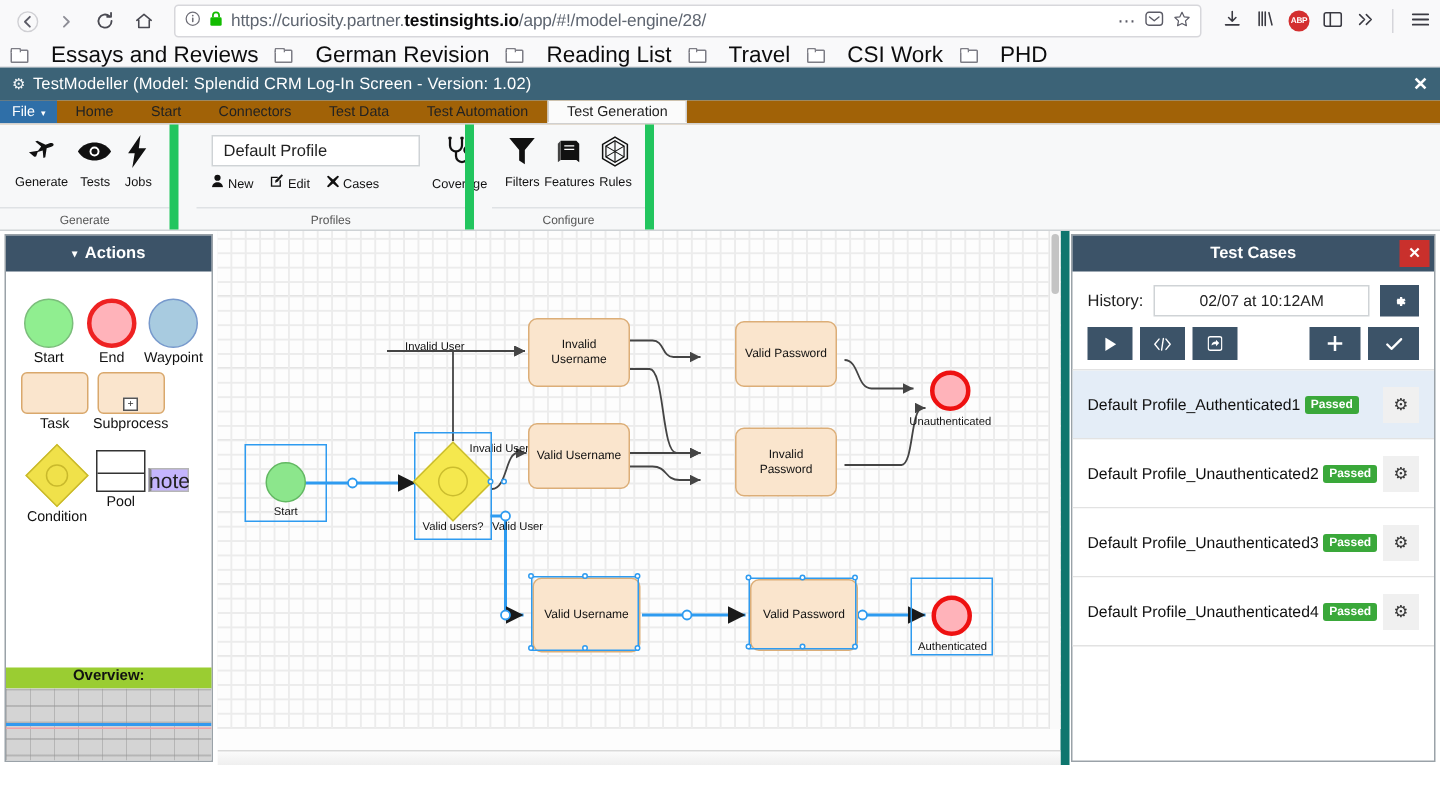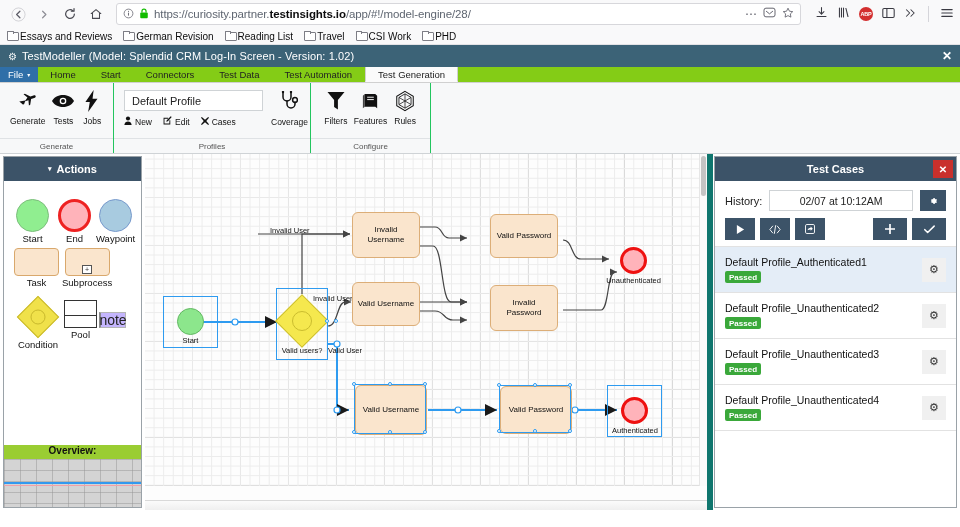--- a/index.html
+++ b/index.html
@@ -41,21 +41,21 @@
   .abp {
     width: 14px; height: 14px; border-radius: 50%; background: #d32f2f;
     color: #fff; font-size: 5.5px; font-weight: bold; display: flex;
     align-items: center; justify-content: center; letter-spacing: -0.2px;
   }
   .bookmarks-bar {
     position: absolute; left: 0; top: 28px; width: 960px; height: 17px;
     background: #f9f9fa; display: flex; align-items: center;
     padding: 0 7px; gap: 11px; border-bottom: 1px solid #e3e3e6;
   }
-  .bm { display: flex; gap: 3px; font-size: 10px; color: #0c0c0d; white-space: nowrap; }
+  .bm { display: flex; align-items: center; gap: 17px; font-size: 15px; color: #0c0c0d; white-space: nowrap; }
   .folder-ic { width: 10px; height: 8px; position: relative; flex: 0 0 auto; }
   .folder-ic::before {
     content: ''; position: absolute; left: 0; top: 1px; width: 10px; height: 7px;
     border: 1px solid #7d7d85; border-radius: 1px; background: #fff;
   }
   .folder-ic::after {
     content: ''; position: absolute; left: 0; top: 0px; width: 4.5px; height: 2px;
     border: 1px solid #7d7d85; border-bottom: none; border-radius: 1px 1px 0 0; background: #fff;
   }
 
@@ -65,21 +65,21 @@
     background: #3c6377; color: #fff; display: flex; align-items: center;
     padding: 0 8px; font-size: 11px;
   }
   .app-title .gear-small { margin-right: 5px; font-size: 10px; opacity: .95; }
   .app-title .title-txt { font-weight: normal; letter-spacing: .1px; }
   .app-title .close-x { margin-left: auto; font-size: 12px; font-weight: bold; cursor: pointer; }
 
   
   .menu-row {
     position: absolute; left: 0; top: 67px; width: 960px; height: 16px;
-    background: #84cc16; display: flex; align-items: stretch;
+    background: #a16207; display: flex; align-items: stretch;
     border-bottom: 1px solid #d0d0d0; font-size: 9.5px;
   }
   .menu-file {
     background: #2f6fa8; color: #fff; display: flex; align-items: center;
     padding: 0 8px; gap: 4px; font-size: 9.5px;
   }
   .menu-file .caret { font-size: 6px; }
   .menu-tab {
     display: flex; align-items: center; padding: 0 12px; color: #222;
     border-right: 1px solid transparent;
@@ -95,21 +95,21 @@
     position: absolute; left: 0; top: 83px; width: 960px; height: 71px;
     background: #f7f8f9; border-bottom: 1px solid #cfd3d6;
     display: flex; align-items: stretch;
   }
   .rgroup { display: flex; flex-direction: column; position: relative; }
   .rgroup-body { flex: 1; display: flex; align-items: flex-start; padding: 5px 10px 0 10px; gap: 10px; }
   .rgroup-title {
     height: 15px; text-align: center; font-size: 8px; color: #555;
     border-top: 1px solid #dfe2e5; display: flex; align-items: center; justify-content: center;
   }
-  .rgroup + .rgroup { border-left: 1px solid #22c55e; }
+  .rgroup + .rgroup { border-left: 6px solid #22c55e; padding-left: 12px; }
   .ritem {
     display: flex; flex-direction: column; align-items: center; gap: 2px;
     width: 38px; cursor: pointer;
   }
   .ritem .glyph { height: 26px; display: flex; align-items: center; justify-content: center; color: #111; }
   .ritem .rlabel { font-size: 8.5px; color: #111; white-space: nowrap; }
   .profile-col { display: flex; flex-direction: column; gap: 5px; padding-top: 3px; }
   .profile-input {
     width: 139px; height: 21px; background: #fff; border: 1px solid #cfd3d6;
     font-size: 11px; color: #222; display: flex; align-items: center; padding: 0 7px;
@@ -259,21 +259,21 @@
   }
   .tc-btn-row { display: flex; align-items: center; gap: 5px; margin-top: 7px; }
   .tc-btn-row .spacer { flex: 1; }
   .tc-btn-row .btn-dark { height: 22px; min-width: 30px; }
   .tc-list { flex: 1; overflow: hidden; border-top: 1px solid #e2e2e2; }
   .tc-item {
     height: 46px; border-bottom: 1px solid #e2e2e2; display: flex;
     align-items: center; padding: 0 10px; cursor: pointer; background: #fff;
   }
   .tc-item.selected { background: #e4edf7; }
-  .tc-item-main { flex: 1; display: flex; flex-direction: column; gap: 3px; }
+  .tc-item-main { flex: 1; display: flex; flex-direction: row; gap: 3px; }
   .tc-name { font-size: 10.5px; color: #111; }
   .tc-badge {
     align-self: flex-start; background: #3aa83a; color: #fff; font-size: 8px;
     font-weight: bold; padding: 1.5px 4px; border-radius: 2px;
   }
   .tc-gear {
     width: 24px; height: 24px; background: #f0f0f0; display: flex;
     align-items: center; justify-content: center; font-size: 11px; color: #333; cursor: pointer;
   }
   .app-bottom {

